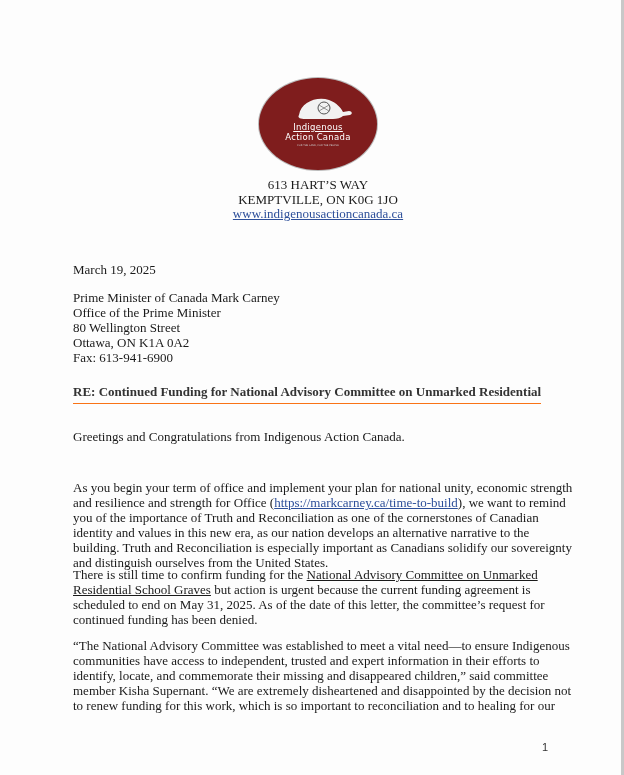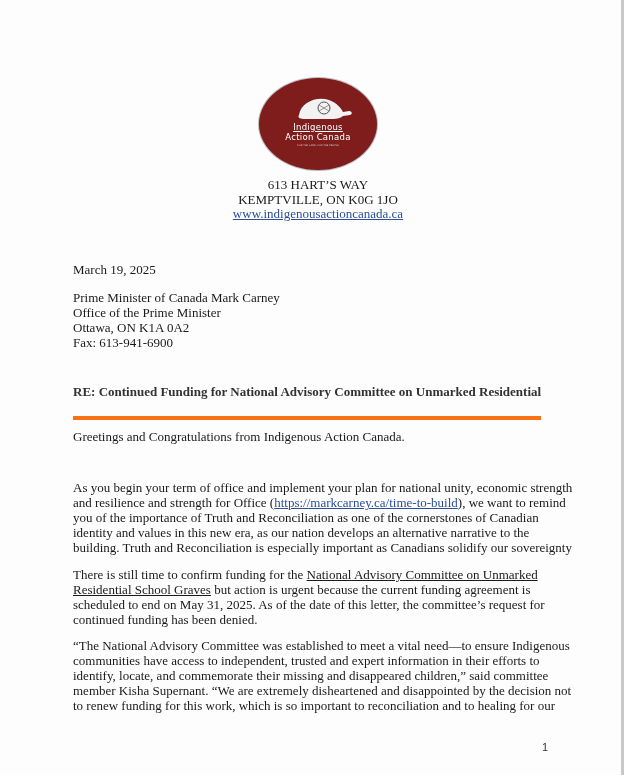--- a/index.html
+++ b/index.html
@@ -12,21 +12,21 @@
   .logo-tag { position:absolute; left:0; width:118px; top:66px; text-align:center; color:#ccc; font-family:"DejaVu Sans", sans-serif; font-size:2.5px; }
   .addr { position:absolute; left:0; width:636px; text-align:center; font-size:13px; line-height:15px; }
   .addr.l1 { top:177px; }
   .addr.l2 { top:192px; }
   .addr.l3 { top:206px; color:#2d4f9a; text-decoration:underline; }
   .text { position:absolute; left:73px; font-size:13px; line-height:15px; white-space:nowrap; }
   .para { position:absolute; left:73px; width:486px; font-size:13px; line-height:15px; }
   .para .ln { display:block; white-space:nowrap; }
   .re { position:absolute; left:73px; top:384px; font-size:13px; line-height:15px; font-weight:bold; color:#333; }
   .re .ln { display:block; white-space:nowrap; }
-  .re .ln span { border-bottom:4px solid #f97316; padding-bottom:17px; }
+  .re .ln span { border-bottom:1px solid #f97316; padding-bottom:4px; }
   .link { color:#2d4f9a; text-decoration:underline; }
   .ul { text-decoration:underline; }
   .pagenum { position:absolute; left:542px; top:741px; font-family:"Liberation Sans", sans-serif; font-size:11px; color:#333; }
 </style>
 </head>
 <body>
 
 <div class="page-edge"></div>
 
 <div class="logo">
@@ -42,36 +42,38 @@
 
 <div class="addr l1">613 HART’S WAY</div>
 <div class="addr l2">KEMPTVILLE, ON K0G 1JO</div>
 <div class="addr l3">www.indigenousactioncanada.ca</div>
 
 <div class="text" style="top:262px;">March 19, 2025</div>
 
 <div class="para" style="top:290px;">
   <span class="ln">Prime Minister of Canada Mark Carney</span>
   <span class="ln">Office of the Prime Minister</span>
+  <span class="ln">80 Wellington Street</span>
   <span class="ln">Ottawa, ON K1A 0A2</span>
   <span class="ln">Fax: 613-941-6900</span>
 </div>
 
 <div class="re">
   <span class="ln"><span>RE: Continued Funding for National Advisory Committee on Unmarked Residential</span></span>
 </div>
 
 <div class="text" style="top:429px;">Greetings and Congratulations from Indigenous Action Canada.</div>
 
 <div class="para" style="top:480px;">
   <span class="ln">As you begin your term of office and implement your plan for national unity, economic strength</span>
   <span class="ln"><span>and resilience and strength for Office (</span><span class="link">https://markcarney.ca/time-to-build</span><span>), we want to remind</span></span>
   <span class="ln">you of the importance of Truth and Reconciliation as one of the cornerstones of Canadian</span>
   <span class="ln">identity and values in this new era, as our nation develops an alternative narrative to the</span>
   <span class="ln">building.  Truth and Reconciliation is especially important as Canadians solidify our sovereignty</span>
+  <span class="ln">and distinguish ourselves from the United States.</span>
 </div>
 
 <div class="para" style="top:567px;">
   <span class="ln"><span>There is still time to confirm funding for the </span><span class="ul">National Advisory Committee on Unmarked</span></span>
   <span class="ln"><span class="ul">Residential School Graves</span><span> but action is urgent because the current funding agreement is</span></span>
   <span class="ln">scheduled to end on May 31, 2025.    As of the date of this letter, the committee’s request for</span>
   <span class="ln">continued funding has been denied.</span>
 </div>
 
 <div class="para" style="top:638px;">

